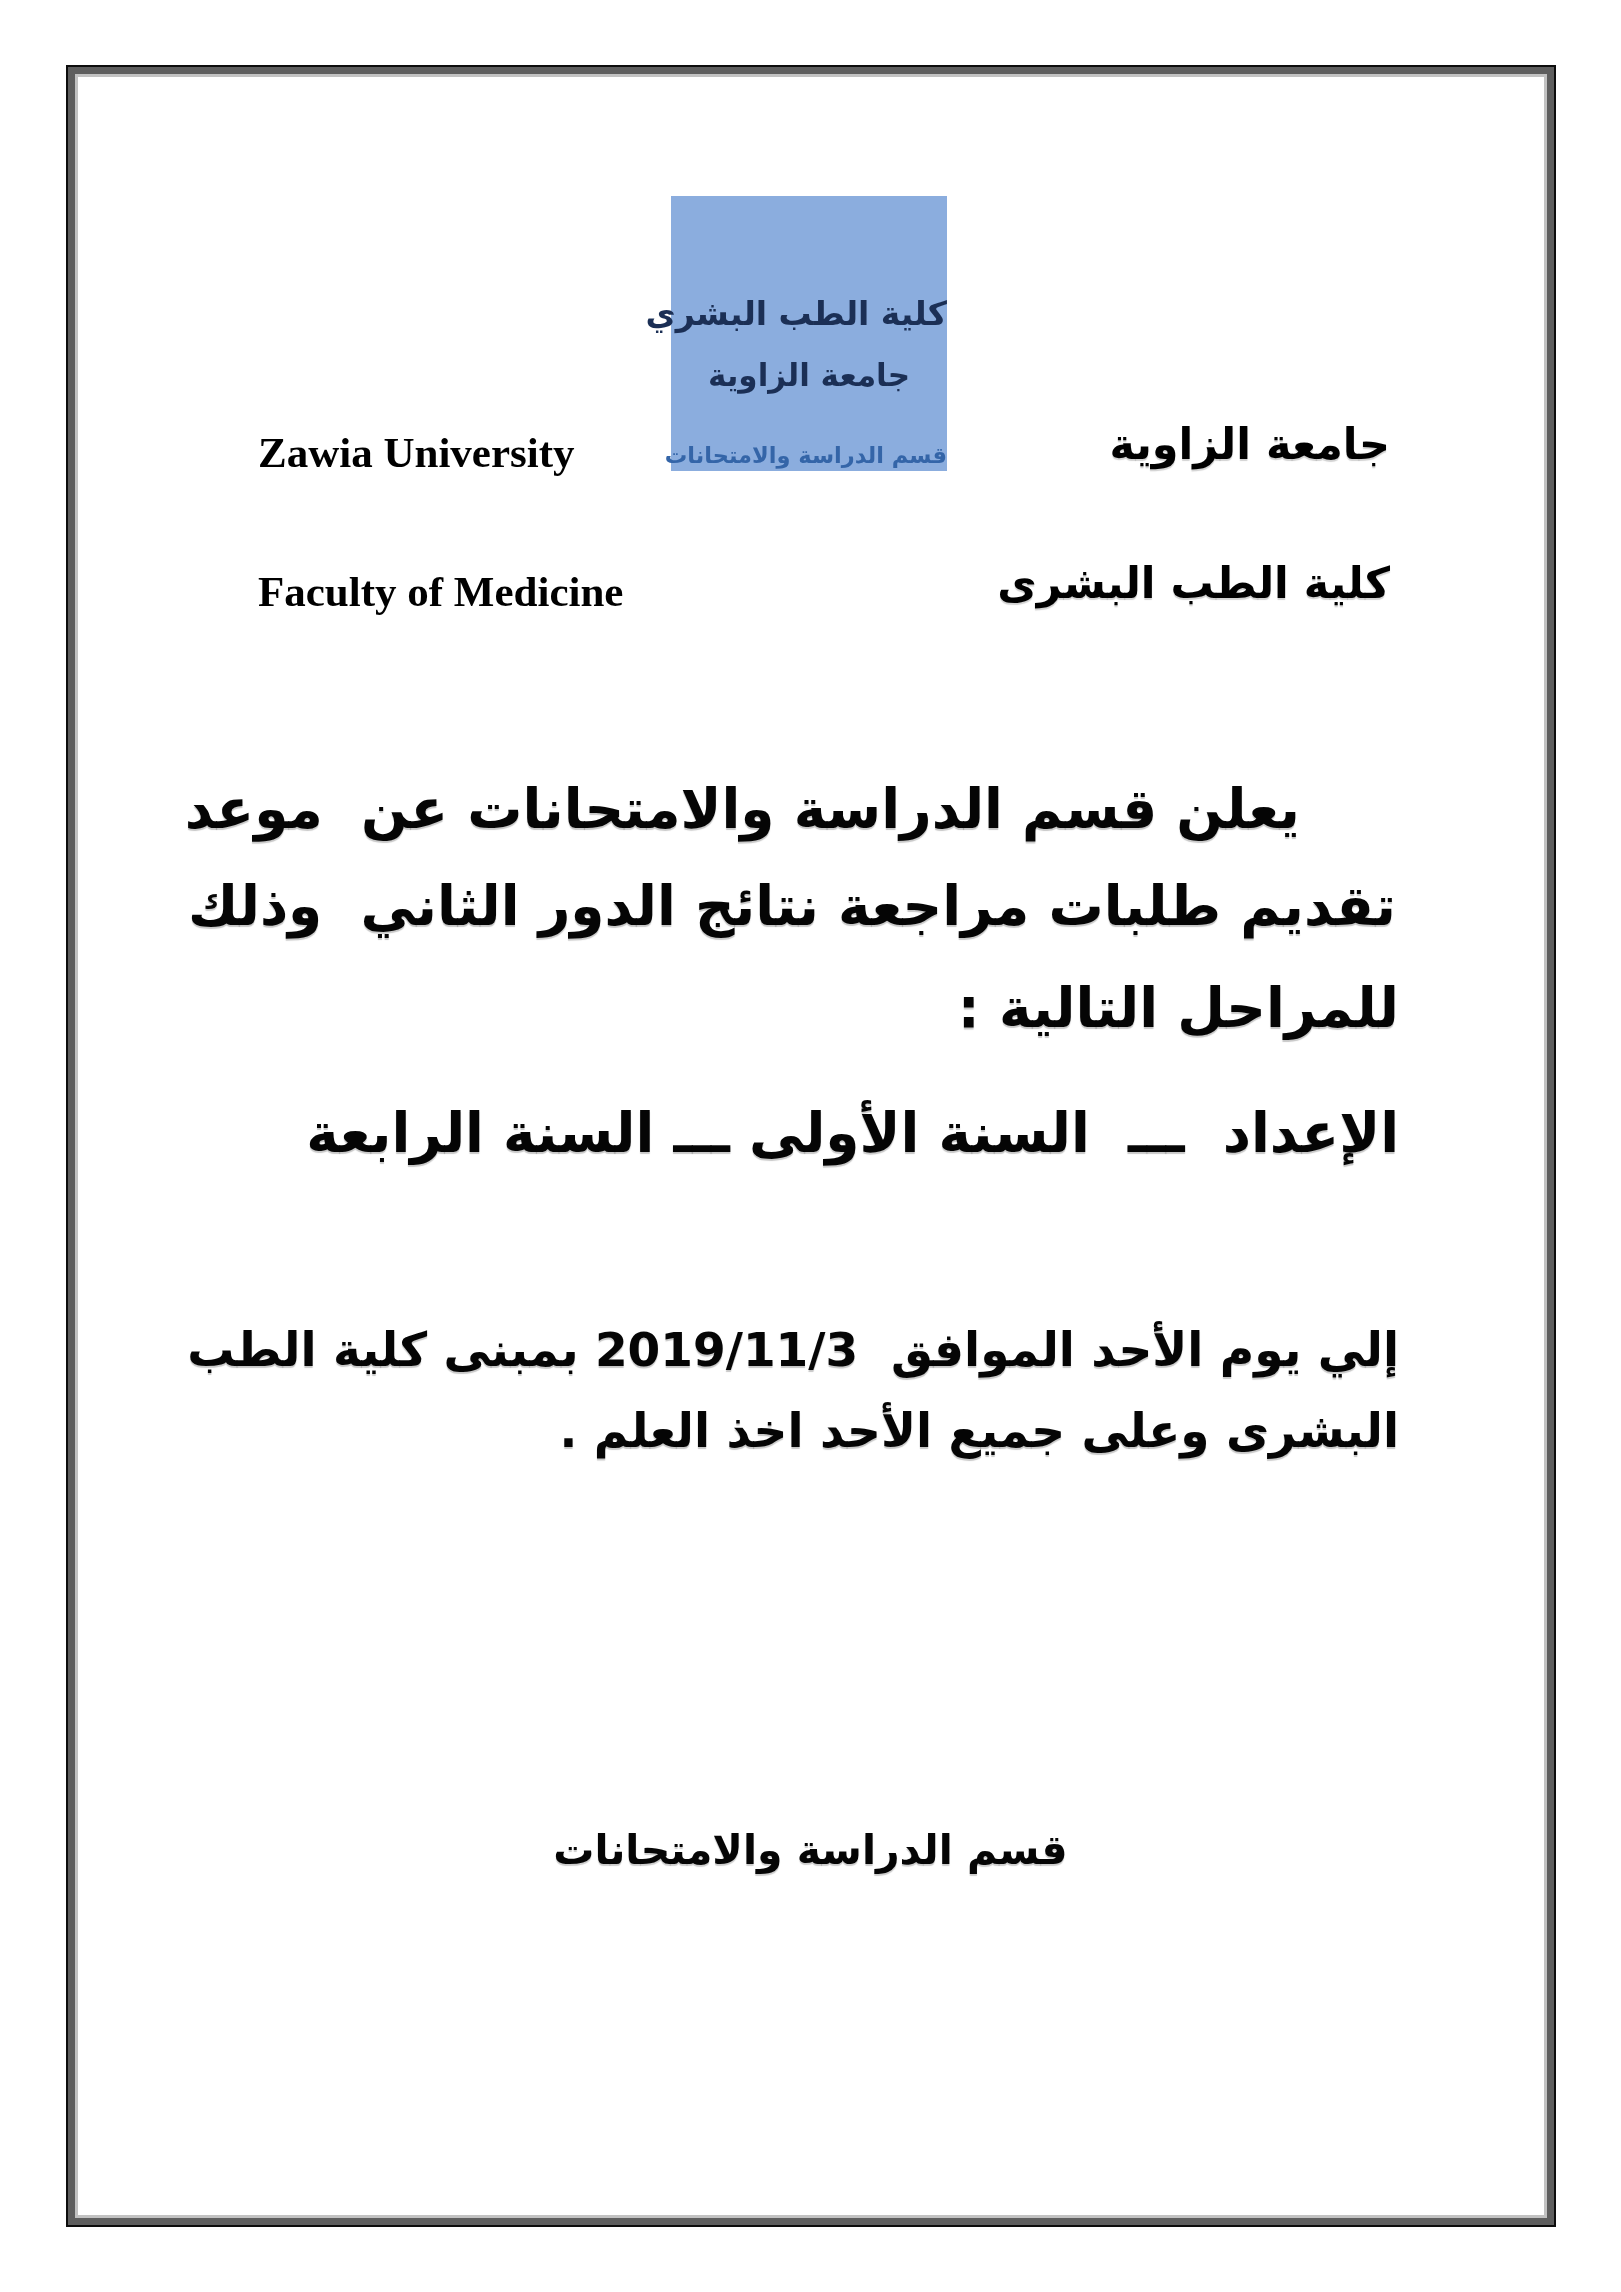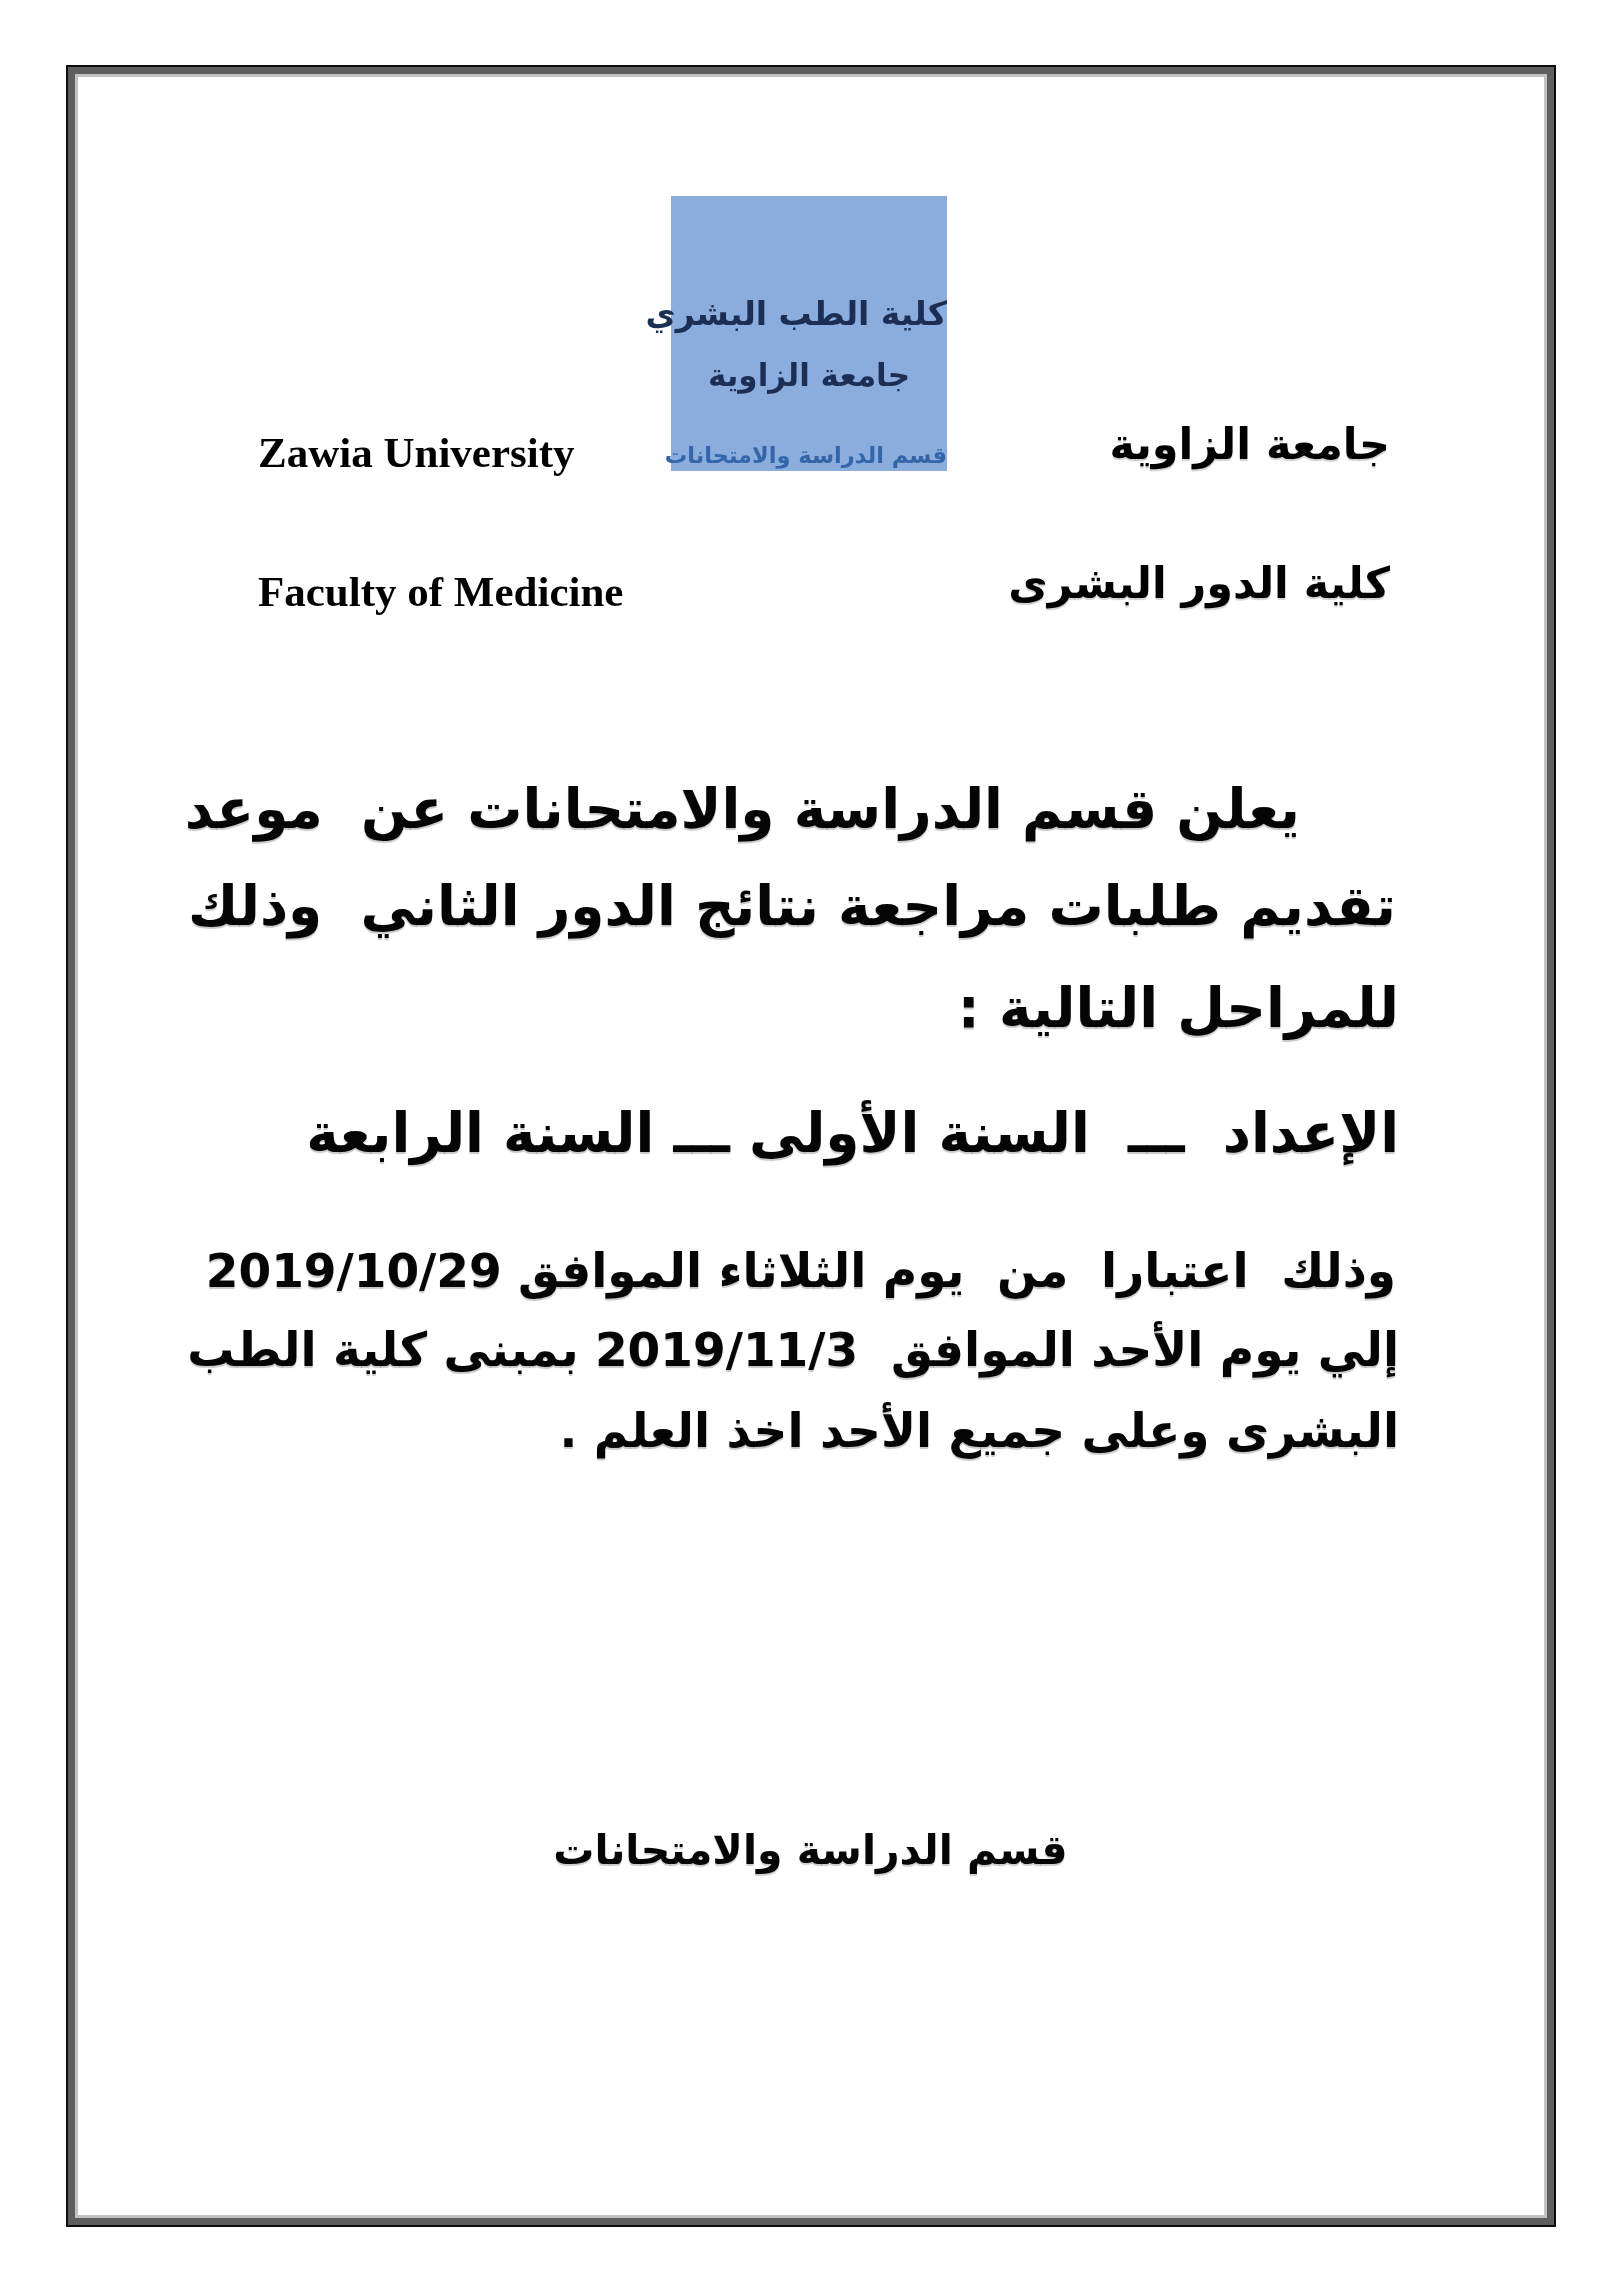--- a/index.html
+++ b/index.html
@@ -124,28 +124,27 @@
 
   <div class="logo-box">
     <div class="logo-line logo-l1">كلية الطب البشري</div>
     <div class="logo-line logo-l2">جامعة الزاوية</div>
     <div class="logo-line logo-l3">قسم الدراسة والامتحانات</div>
   </div>
 
   <div class="hdr-en en-1">Zawia University</div>
   <div class="hdr-ar ar-1" dir="rtl">جامعة الزاوية</div>
   <div class="hdr-en en-2">Faculty of Medicine</div>
-  <div class="hdr-ar ar-2" dir="rtl">كلية الدور البشرى</div>
+  <div class="hdr-ar ar-2" dir="rtl">كلية الطب البشرى</div>
 
   <div class="body-line size-lg bl-1" dir="rtl">يعلن قسم الدراسة والامتحانات عن  موعد</div>
   <div class="body-line size-lg bl-2" dir="rtl">تقديم طلبات مراجعة نتائج الدور الثاني  وذلك</div>
   <div class="body-line size-lg bl-3" dir="rtl">للمراحل التالية :</div>
 
   <div class="body-line size-lg bl-4" dir="rtl">الإعداد  ـــ  السنة الأولى ـــ السنة الرابعة</div>
 
-  <div class="body-line size-md bl-5" dir="rtl">وذلك  اعتبارا  من  يوم الثلاثاء الموافق 2019/10/29</div>
   <div class="body-line size-md bl-6" dir="rtl">إلي يوم الأحد الموافق  2019/11/3 بمبنى كلية الطب</div>
   <div class="body-line size-md bl-7" dir="rtl">البشرى وعلى جميع الأحد اخذ العلم .</div>
 
   <div class="footer-line" dir="rtl">قسم الدراسة والامتحانات</div>
 
 </div>
 
 
 </body></html>

